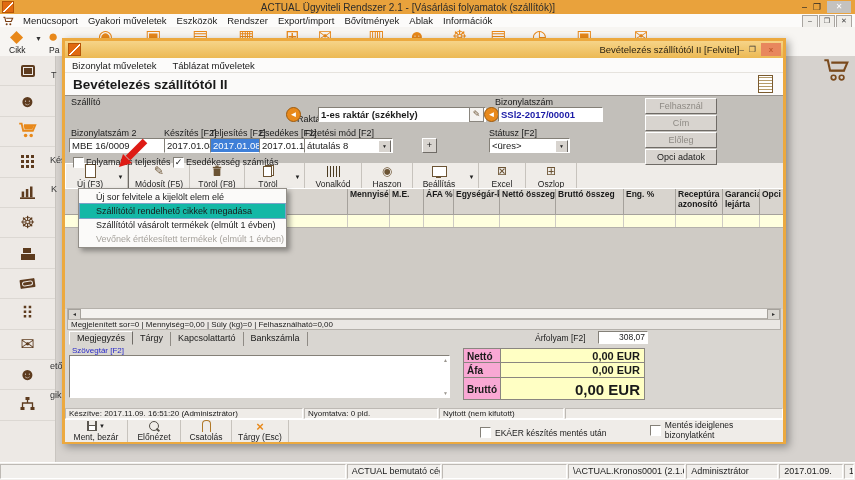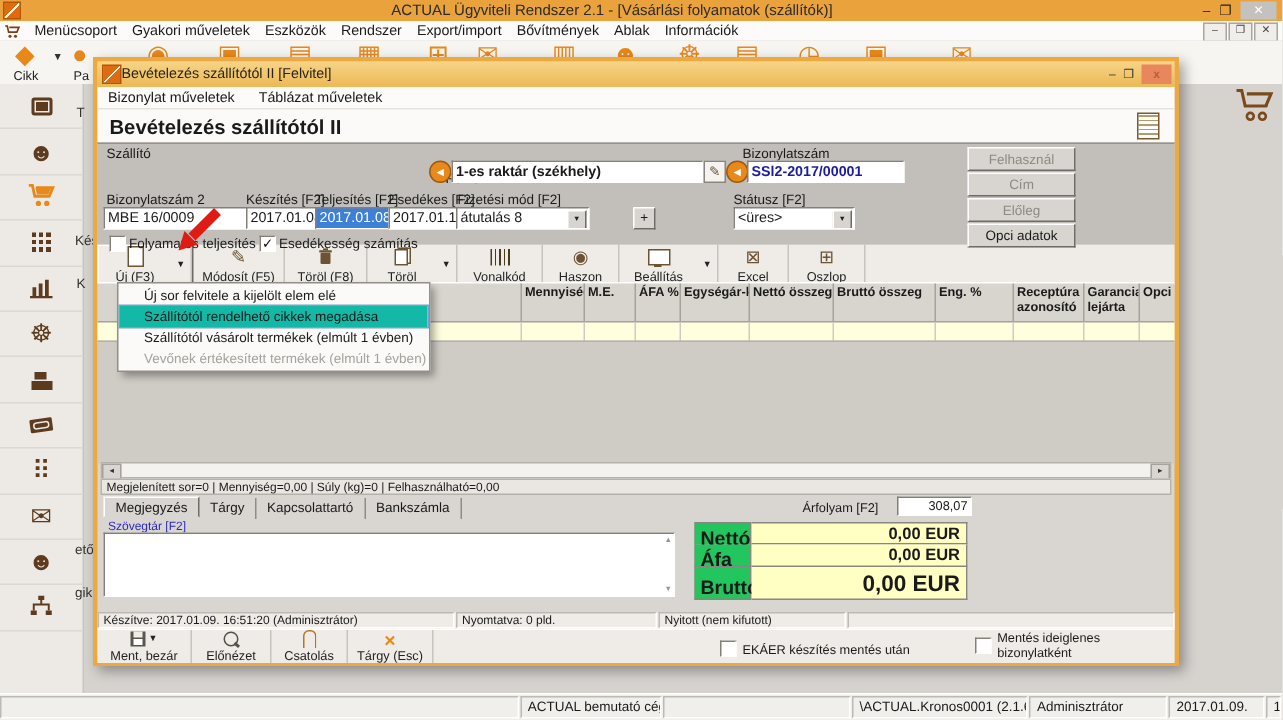--- a/index.html
+++ b/index.html
@@ -60,21 +60,21 @@
   
   .statusbar{position:absolute;bottom:0;left:0;width:855px;height:17px;background:#F1EFEC;border-top:1px solid #fff;display:flex;}
   .sb-seg{border:1px solid;border-color:#BDB9B4 #FFF #FFF #BDB9B4;margin:1px 1px 1px 0;
     font-size:9px;line-height:13px;padding:0 4px;white-space:nowrap;overflow:hidden;}
 
   
   .dialog{position:absolute;left:62px;top:38px;width:718px;height:400px;border:3px solid #ECA93F;
     background:#D9D6D1;box-shadow:3px 3px 8px rgba(0,0,0,.35);}
   .dlg-title{height:17px;background:linear-gradient(#F6D488,#ECB954);display:flex;align-items:center;}
   .dlg-title .logo{width:11px;height:11px;margin-left:3px;background:linear-gradient(135deg,#E06A10 48%,#fff 48%,#fff 56%,#E06A10 56%);border:1px solid #B65508;}
-  .dlg-title .t-text{flex:1;text-align:left;font-size:9.5px;color:#2b2313;}
+  .dlg-title .t-text{flex:1;text-align:right;font-size:9.5px;color:#2b2313;}
   .dlg-title .ctl{display:flex;align-items:center;gap:5px;margin-right:2px;font-size:8px;color:#333;}
   .dlg-title .close{width:20px;height:13px;background:#E8875D;color:#C25B32;font-weight:bold;text-align:center;line-height:13px;}
   .dlg-menu{height:14px;background:#FCFBFA;display:flex;gap:16px;align-items:center;padding-left:7px;font-size:9.5px;border-bottom:1px solid #E6E3DE;}
   .dlg-header{height:22px;background:#FBFAF9;display:flex;align-items:center;}
   .dlg-header h1{margin:0 0 0 8px;font-size:13.5px;flex:1;}
   .dlg-header .hdr-ic{margin-right:10px;}
 
   
   .dlg-form{position:relative;height:67px;background:#C2BFBA;border-top:1px solid #96928D;font-size:9px;}
   .lbl{position:absolute;white-space:nowrap;}
@@ -131,22 +131,22 @@
   .bpanel{position:absolute;left:0;top:289px;width:718px;height:78px;}
   .tabs{position:absolute;left:4px;top:2px;display:flex;font-size:9px;}
   .tab{padding:1px 7px;border-right:1px solid #8F8B85;}
   .tab.active{background:#D9D6D1;border:1px solid;border-color:#FFF #6F6B66 #D9D6D1 #FFF;font-weight:normal;position:relative;top:-1px;}
   .link{position:absolute;left:7px;top:16px;font-size:8px;color:#2929C8;}
   .memo{position:absolute;left:4px;top:25px;width:379px;height:41px;background:#fff;border:1px solid;border-color:#848078 #FFF #FFF #848078;}
   .memo .up,.memo .dn{position:absolute;right:1px;font-size:5px;color:#9A968F;}
   .memo .up{top:1px;} .memo .dn{bottom:1px;}
   .totals{position:absolute;left:398px;top:18px;width:182px;}
   .trow{display:flex;}
-  .tlabel{width:38px;background:#22c55e;border:1px solid #8A8680;border-top:none;box-sizing:border-box;
-     font-weight:bold;font-size:13px;padding:2px 0 0 3px;}
+  .tlabel{width:38px;background:#f9a8d4;border:1px solid #8A8680;border-top:none;box-sizing:border-box;
+     font-weight:bold;font-size:10px;padding:2px 0 0 3px;}
   .trow:first-child .tlabel{border-top:1px solid #8A8680;}
   .tvalue{width:144px;background:#FFFFC4;border:1px solid #8A8680;border-top:none;border-left:none;box-sizing:border-box;
      font-weight:bold;text-align:right;padding-right:4px;}
   .trow:first-child .tvalue{border-top:1px solid #8A8680;}
   .arf-lbl{position:absolute;left:470px;top:3px;font-size:8.5px;}
   .arf-in{position:absolute;left:533px;top:1px;width:46px;height:11px;background:#fff;border:1px solid;
      border-color:#848078 #FFF #FFF #848078;font-size:8.5px;line-height:11px;text-align:right;padding-right:2px;}
 
   
   .sstrip{position:absolute;left:0;top:367px;width:718px;height:11px;display:flex;font-size:8px;background:#EFECE8;}
@@ -336,21 +336,21 @@
       <h1>Bevételezés szállítótól II</h1>
       <span class="hdr-ic ic-notepad"></span>
     </div>
 
     <div class="dlg-form">
       <span class="lbl" style="left:6px;top:1px">Szállító</span>
       <span class="lbl" style="left:232px;top:18px">Raktár</span>
       <span class="lbl" style="left:430px;top:1px">Bizonylatszám</span>
 
       <div class="roundbtn" style="left:221px;top:11px">◄</div>
-      <div class="in" style="left:236px;top:11px;width:162px">1-es raktár (székhely)</div>
+      <div class="in" style="left:253px;top:11px;width:162px">1-es raktár (székhely)</div>
       <div class="sqbtn" style="left:404px;top:11px">✎</div>
       <div class="roundbtn" style="left:419px;top:11px">◄</div>
       <div class="in blue" style="left:433px;top:11px;width:99px">SSl2-2017/00001</div>
 
       <span class="lbl" style="left:6px;top:32px">Bizonylatszám 2</span>
       <span class="lbl" style="left:99px;top:32px">Készítés [F2]</span>
       <span class="lbl" style="left:145px;top:32px">Teljesítés [F2]</span>
       <span class="lbl" style="left:194px;top:32px">Esedékes [F2]</span>
       <span class="lbl" style="left:240px;top:32px">Fizetési mód [F2]</span>
       <span class="lbl" style="left:424px;top:32px">Státusz [F2]</span>
@@ -510,21 +510,21 @@
           <span class="tvalue" style="height:15px;font-size:11px;line-height:15px">0,00 EUR</span>
         </div>
         <div class="trow">
           <span class="tlabel" style="height:22px;padding-top:6px">Bruttó</span>
           <span class="tvalue" style="height:22px;font-size:15px;line-height:24px">0,00 EUR</span>
         </div>
       </div>
     </div>
 
     <div class="sstrip">
-      <span class="sseg" style="width:238px">Készítve: 2017.01.09. 16:51:20 (Adminisztrátor)</span>
+      <span class="sseg" style="width:238px">Készítve: 2017.11.09. 16:51:20 (Adminisztrátor)</span>
       <span class="sseg" style="width:134px">Nyomtatva: 0 pld.</span>
       <span class="sseg" style="width:125px">Nyitott (nem kifutott)</span>
       <span class="sseg" style="flex:1;margin-right:0"></span>
     </div>
 
     <div class="btnrow">
       <span class="bb" style="width:62px">
         <span class="tbic">
             <span class="ic-floppy"></span>
             <span style="font-size:6px">▼</span>

